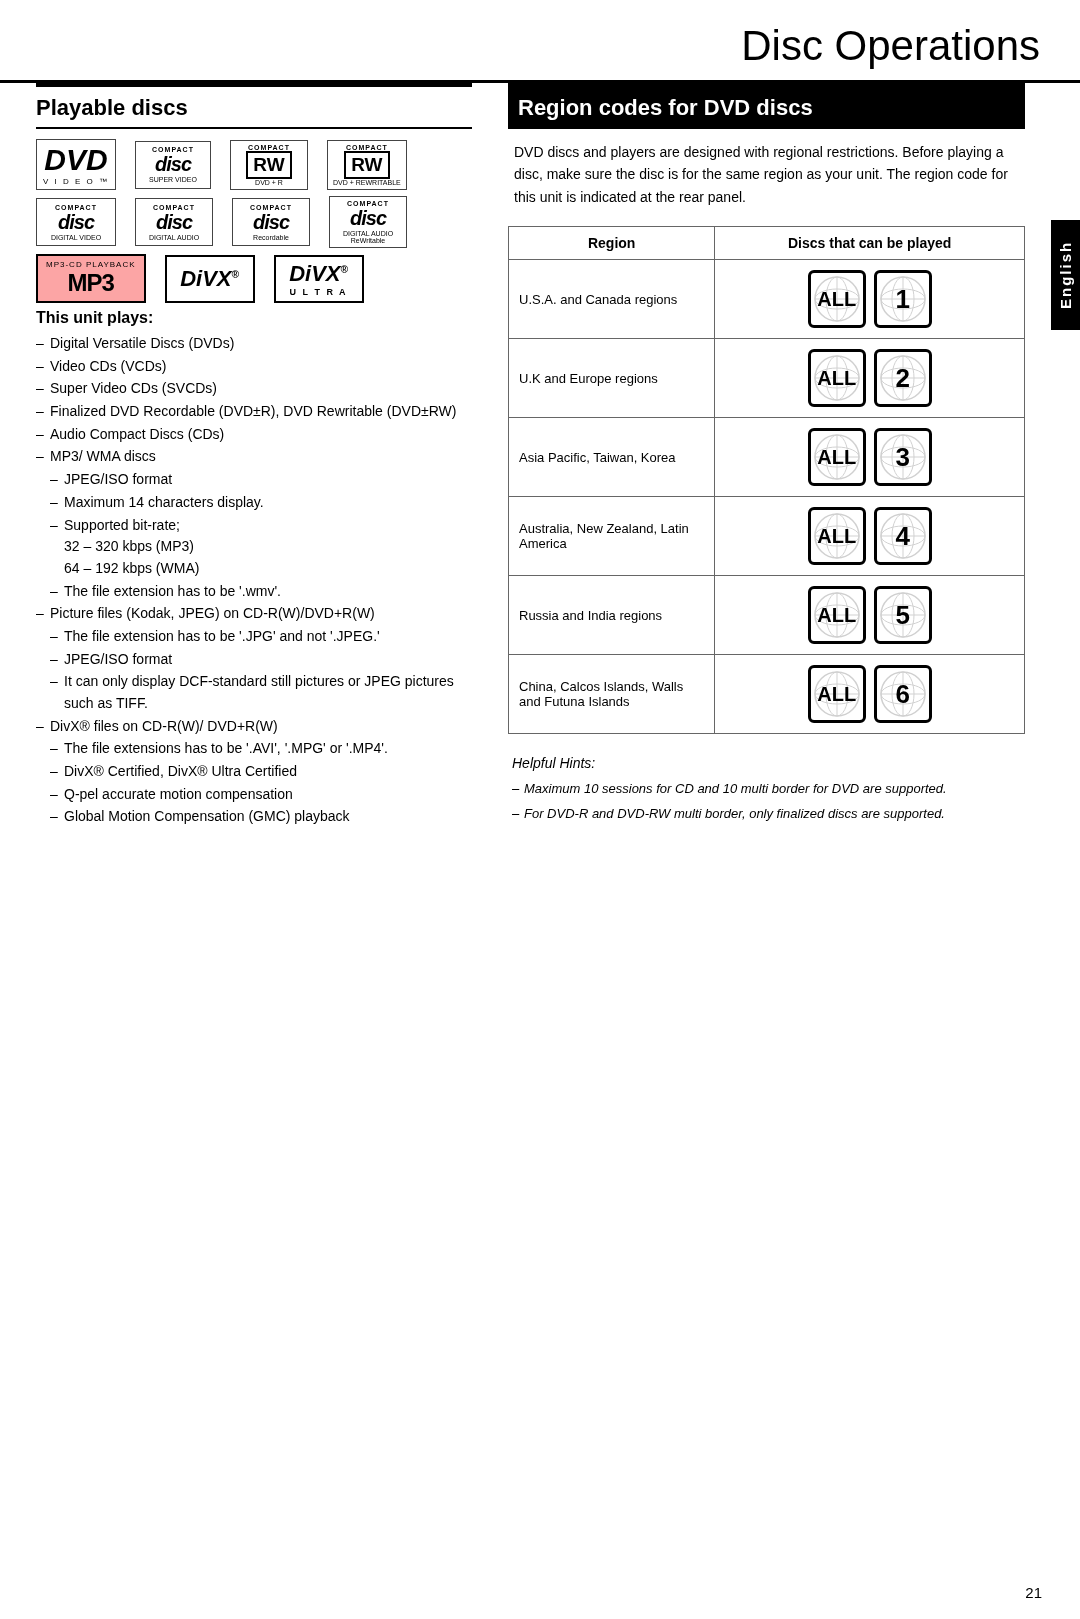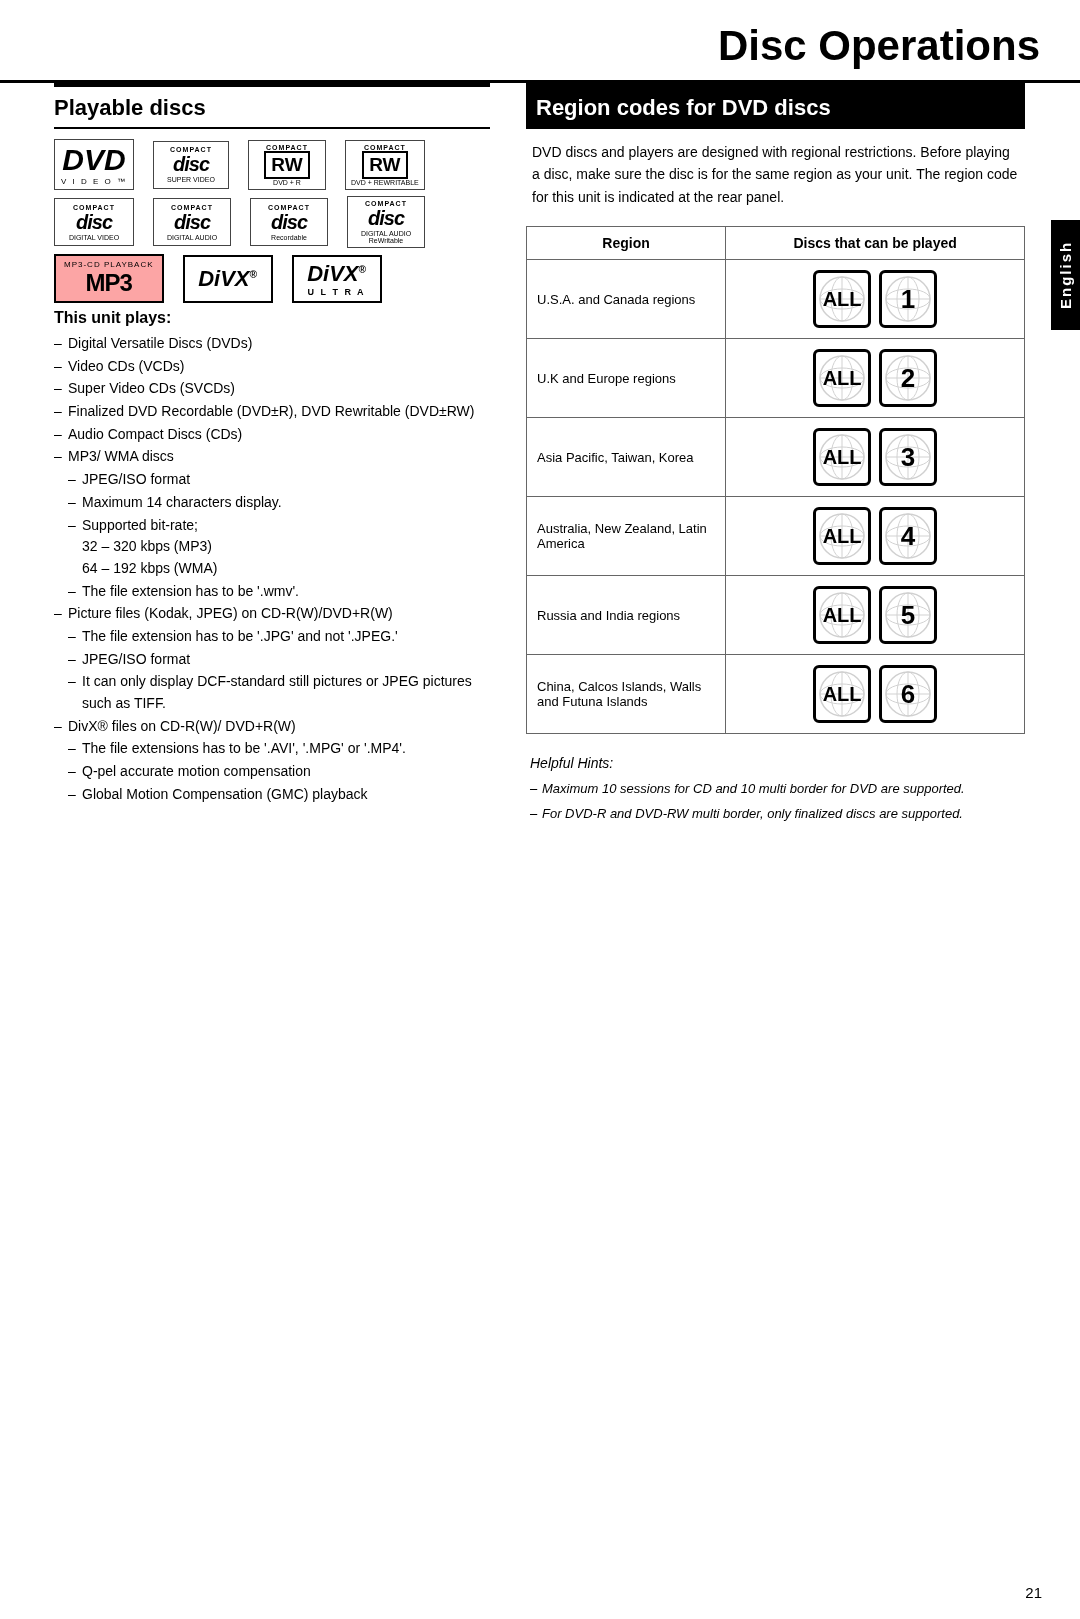--- a/index.html
+++ b/index.html
@@ -18,21 +18,21 @@
       position: absolute;
       bottom: 18px;
       right: 38px;
       font-size: 15px;
     }
 
     
     .page-title {
       text-align: right;
       font-size: 42px;
-      font-weight: bold;
+      font-weight: normal;
       padding: 22px 40px 10px 40px;
       border-bottom: 3px solid #000;
       margin-bottom: 0;
     }
 
     
     .english-tab {
       position: absolute;
       right: 0;
       top: 220px;
@@ -49,21 +49,20 @@
       display: flex;
       align-items: center;
       justify-content: center;
     }
 
     
     .main-content {
       display: flex;
       flex-direction: row;
       padding: 0 0 0 0;
-      margin-left: 18px;
     }
 
     .left-col {
       width: 490px;
       padding: 0 18px 20px 36px;
     }
 
     .right-col {
       flex: 1;
       padding: 0 55px 20px 18px;
@@ -375,20 +374,21 @@
       <li class="sub-item">JPEG/ISO format</li>
       <li class="sub-item">Maximum 14 characters display.</li>
       <li class="sub-item">Supported bit-rate;<br>32 – 320 kbps (MP3)<br>64 – 192 kbps (WMA)</li>
       <li class="sub-item">The file extension has to be '.wmv'.</li>
       <li>Picture files (Kodak, JPEG) on CD-R(W)/DVD+R(W)</li>
       <li class="sub-item">The file extension has to be '.JPG' and not '.JPEG.'</li>
       <li class="sub-item">JPEG/ISO format</li>
       <li class="sub-item">It can only display DCF-standard still pictures or JPEG pictures such as TIFF.</li>
       <li>DivX® files on CD-R(W)/ DVD+R(W)</li>
       <li class="sub-item">The file extensions has to be '.AVI', '.MPG' or '.MP4'.</li>
+      <li class="sub-item">DivX® Certified, DivX® Ultra Certified</li>
       <li class="sub-item">Q-pel accurate motion compensation</li>
       <li class="sub-item">Global Motion Compensation (GMC) playback</li>
     </ul>
   </div>
 
   <div class="right-col">
     <div class="section-header-right">Region codes for DVD discs</div>
 
     <p class="region-desc">DVD discs and players are designed with regional restrictions. Before playing a disc, make sure the disc is for the same region as your unit. The region code for this unit is indicated at the rear panel.</p>
 

